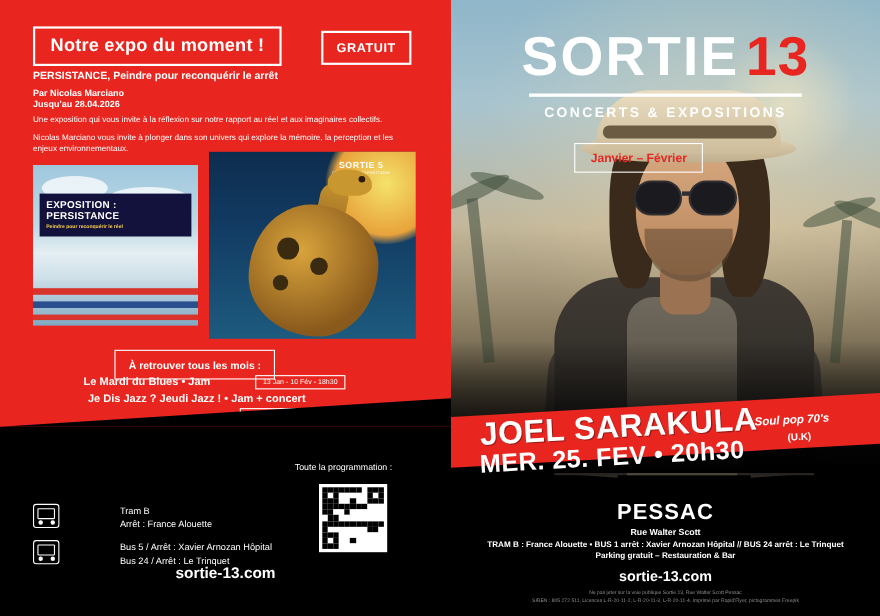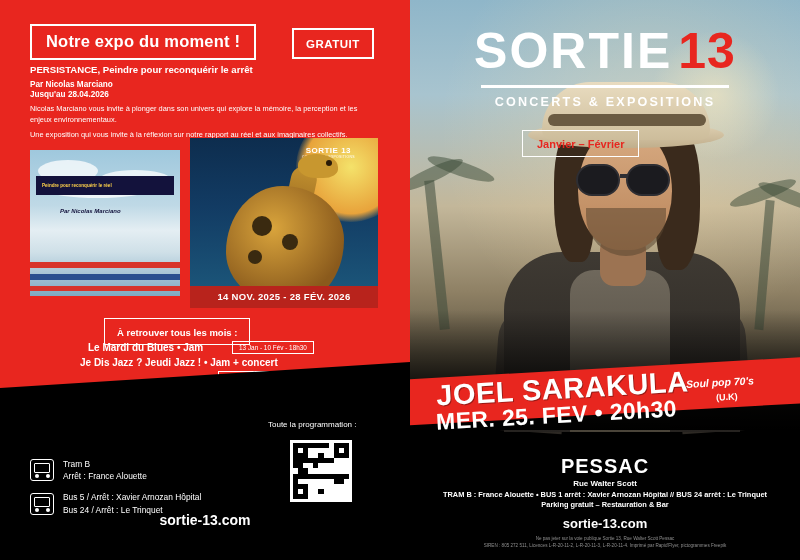--- a/index.html
+++ b/index.html
@@ -138,40 +138,40 @@
     padding: 5px 0 6px 0; letter-spacing: .3px;
   }
 
   
   .monthly-title {
     position: absolute; left: 104px; top: 318px;
     border: 1.6px solid #fff; padding: 3px 12px 4px 12px;
   }
   .monthly-title span { color: #fff; font-size: 9.5px; font-weight: bold; }
   .ev-row { position: absolute; color: #fff; font-weight: bold; }
-  .ev1 { left: 88px; top: 342px; font-size: 10px; }
+  .ev1 { left: 76px; top: 342px; font-size: 10px; }
   .ev2 { left: 80px; top: 357px; font-size: 10px; }
   .ev-badge {
     position: absolute; border: 1.2px solid #fff;
     color: #fff; font-size: 6.4px; padding: 2px 6px 2px 6px; white-space: nowrap;
   }
   .b1 { left: 232px; top: 341px; }
   .b2 { left: 218px; top: 371px; }
 
   
   .venue-name {
     position: absolute; left: 30px; top: 418px;
     color: #fff; font-size: 13px; font-weight: bold;
   }
   .venue-addr {
     position: absolute; left: 30px; top: 435px;
     color: #fff; font-size: 11px; font-weight: bold;
   }
   .transport { position: absolute; left: 30px; top: 458px; width: 230px; color: #fff; }
-  .tr-block { display: flex; align-items: center; margin-bottom: 9px; }
+  .tr-block { display: flex; align-items: flex-start; margin-bottom: 9px; gap: 46px; }
   .tr-ico {
     width: 24px; height: 22px; border: 1.3px solid #fff; border-radius: 3px;
     margin-right: 9px; position: relative; flex: none;
   }
   .tr-ico:before {
     content: ""; position: absolute; left: 3px; top: 3px; right: 3px; height: 8px;
     border: 1px solid #fff; border-radius: 1px;
   }
   .tr-ico:after {
     content: ""; position: absolute; left: 4px; bottom: 2px; width: 4px; height: 4px;
@@ -388,51 +388,51 @@
     </div>
 
     <div class="expo-sub">PERSISTANCE, Peindre pour reconquérir le arrêt</div>
 
     <div class="expo-author">
       <div>Par Nicolas Marciano</div>
       <div>Jusqu'au 28.04.2026</div>
     </div>
 
     <div class="expo-body">
+      <p>Une exposition qui vous invite à la réflexion sur notre rapport au réel et aux imaginaires collectifs.</p>
       <p>Nicolas Marciano vous invite à plonger dans son univers qui explore la mémoire, la perception et les enjeux environnementaux.</p>
-      <p>Une exposition qui vous invite à la réflexion sur notre rapport au réel et aux imaginaires collectifs.</p>
     </div>
 
     <div class="art-left">
       <div class="cloud c1"></div>
       <div class="cloud c2"></div>
       <div class="cloud c3"></div>
       <div class="banner">
+        <div class="t1">EXPOSITION : PERSISTANCE</div>
         <div class="t2">Peindre pour reconquérir le réel</div>
       </div>
       <div class="banner-it">Par Nicolas Marciano</div>
       <div class="stripe-red"></div>
       <div class="stripe-blue"></div>
       <div class="stripe-red2"></div>
     </div>
 
     <div class="art-right">
       <div class="sun"></div>
       <div class="logo-mini">
-        <div class="lm1">SORTIE 13</div>
+        <div class="lm1">SORTIE 5</div>
         <div class="lm2">CONCERTS &amp; EXPOSITIONS</div>
       </div>
       <div class="neck"></div>
       <div class="head"></div>
       <div class="eye"></div>
       <div class="creature"></div>
       <div class="dot d1"></div>
       <div class="dot d2"></div>
       <div class="dot d3"></div>
-      <div class="date-bar">14 NOV. 2025 - 28 FÉV. 2026</div>
     </div>
 
     <div class="monthly-title">
       <span>À retrouver tous les mois :</span>
     </div>
 
     <div class="ev-row ev1">
       <span>Le Mardi du Blues</span>
       <span>•</span>
       <span>Jam</span>

